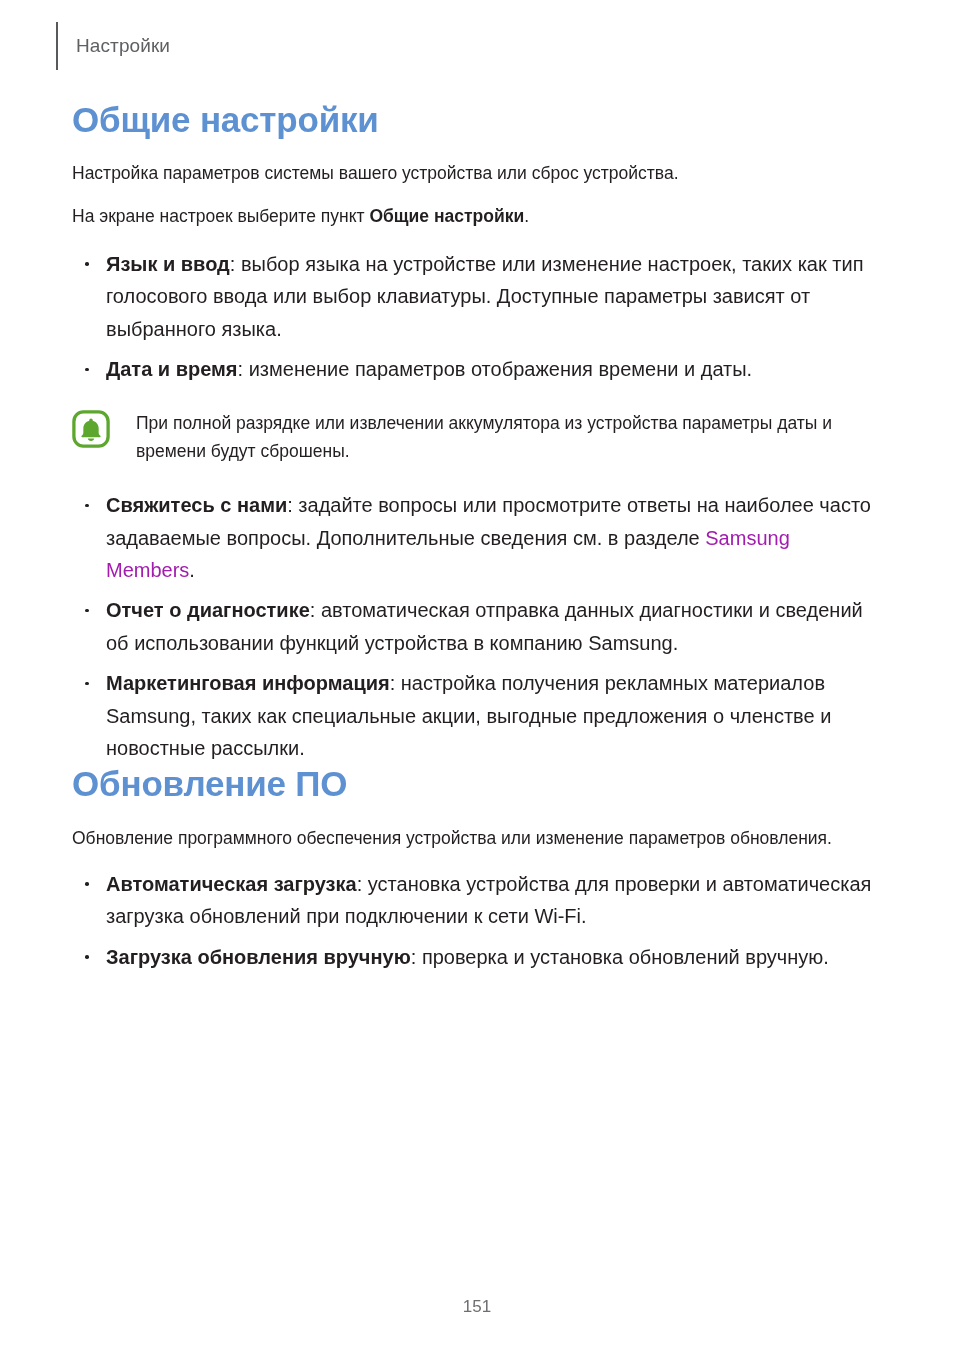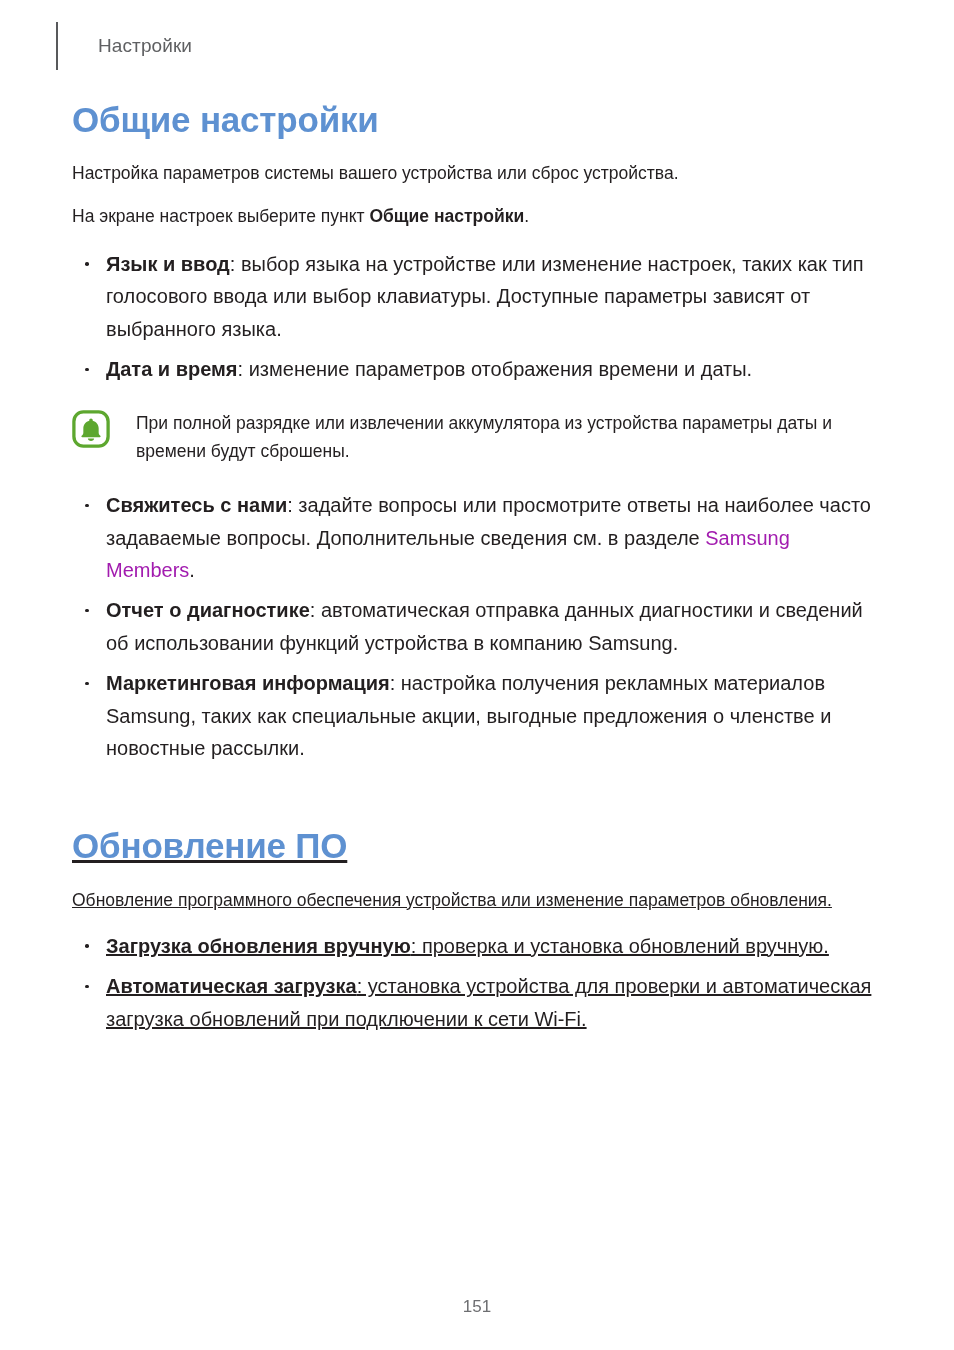--- a/index.html
+++ b/index.html
@@ -23,21 +23,20 @@
   }
 
   
   .running-header {
     position: absolute;
     left: 56px;
     top: 22px;
     height: 48px;
     display: flex;
     align-items: center;
-    gap: 22px;
   }
   .header-rule {
     width: 2px;
     align-self: stretch;
     background: #58595b;
     margin-right: 18px;
   }
   .header-title {
     font-size: 19px;
     color: #5f6062;
@@ -55,22 +54,20 @@
 
   h1.section-heading {
     font-size: 35px;
     line-height: 1.12;
     font-weight: bold;
     color: #5e91d1;
     margin: 0 0 22px 0;
     letter-spacing: -0.2px;
   }
   .section + .section {
-    margin-top: 62px;
-    text-decoration: underline;
   }
   .section-2 h1.section-heading {
     margin-bottom: 22px;
   }
 
   p.para {
     font-size: 17.5px;
     line-height: 1.45;
     margin: 0 0 17px 0;
     color: #231f20;
@@ -206,24 +203,24 @@
 
     <div class="section section-2">
 
       <h1 class="section-heading">Обновление ПО</h1>
 
       <p class="para">Обновление программного обеспечения устройства или изменение параметров обновления.</p>
 
 
       <ul class="bullets">
         <li>
+          <span class="bullet-dot"></span><b>Автоматическая загрузка</b><span>: установка устройства для проверки и автоматическая загрузка обновлений при подключении к сети Wi-Fi.</span>
+        </li>
+        <li>
           <span class="bullet-dot"></span><b>Загрузка обновления вручную</b><span>: проверка и установка обновлений вручную.</span>
-        </li>
-        <li>
-          <span class="bullet-dot"></span><b>Автоматическая загрузка</b><span>: установка устройства для проверки и автоматическая загрузка обновлений при подключении к сети Wi-Fi.</span>
         </li>
       </ul>
     </div>
 
   </div>
 
   <div class="page-number">151</div>
 </div>
 
 </body></html>

